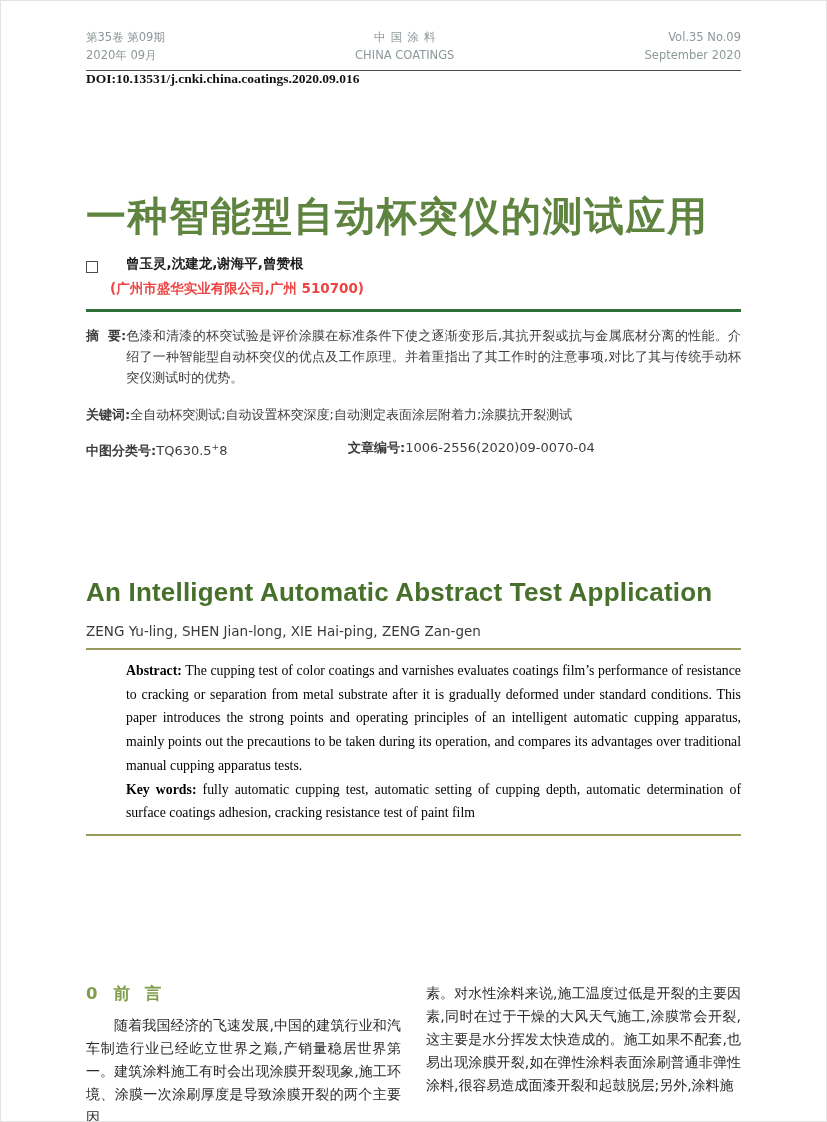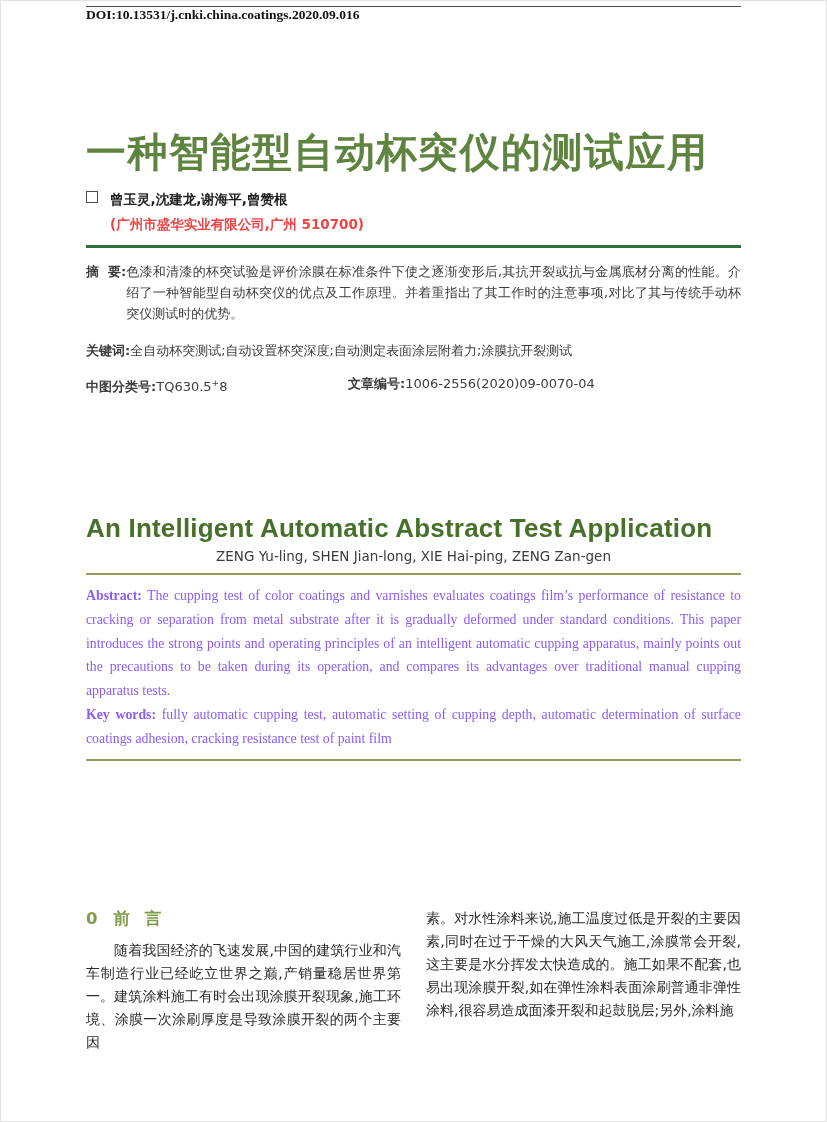--- a/index.html
+++ b/index.html
@@ -16,22 +16,22 @@
   .jheader .col-c { text-align:center; }
   .jheader .col-c .cn { letter-spacing:0.45em; margin-right:-0.45em; }
   .jheader .col-r { text-align:right; }
   .header-rule { border:none; border-top:1.6px solid #4c4c4c; margin:5px 0 0 0; }
   .doi { font-family:"Liberation Serif", serif; font-weight:bold; font-size:13.5px;
     color:#111; }
 
   
   .title-cn { margin-top:106px; font-size:40px; font-weight:800; color:#5f8440;
     letter-spacing:1.5px; line-height:1.15; }
-  .authors-cn { margin-top:16px; display:flex; align-items:flex-start;
-    font-weight:bold; font-size:13.5px; color:#1e1e1e; }
+  .authors-cn { margin-top:16px; display:flex; align-items:flex-end;
+    font-weight:bold; font-size:13.5px; color:#1e1e1e;gap:16px; }
   .square { width:10px; height:10px; border:1.5px solid #4a4a4a; display:inline-block;
     margin-right:12px; flex:0 0 auto; }
   .affil-cn { margin-top:7px; padding-left:24px; font-weight:bold; font-size:13.5px; color:#ef4444; }
   .rule-green { border:none; border-top:3px solid #2f7038; margin:11px 0 0 0; }
 
   
   .abs-cn { margin-top:13px; font-size:13px; line-height:21px; color:#3d3d3d; }
   .abs-row { display:flex; }
   .abs-label { flex:0 0 auto; font-weight:bold; white-space:pre; }
   .abs-text { flex:1 1 auto; text-align:justify; }
@@ -39,44 +39,58 @@
   .class-row { display:flex; margin-top:12px; }
   .class-row .c1 { width:262px; }
   .class-row .c2 { width:178px; }
   .class-row .c3 { flex:1; }
   .class-row b { font-weight:bold; }
   sup { font-size:9px; }
 
   
   .title-en { margin-top:116px; font-family:"Liberation Sans", sans-serif;
     font-size:26px; font-weight:bold; color:#47702b; letter-spacing:0.2px; }
-  .authors-en { margin-top:4px; font-size:13.5px; color:#3a3a3a;text-align:center; }
+  .authors-en { margin-top:15px; font-size:13.5px; color:#3a3a3a; }
   .affil-en { margin-top:6px; font-family:"Liberation Serif", serif; font-style:italic;
     font-size:14px; color:#333; }
   .rule-olive { border:none; border-top:2px solid #99995e; margin:9px 0 0 0; }
   .abs-en { margin-top:9px; font-family:"Liberation Serif", serif; font-size:13.8px;
-    line-height:1.72; color:#8b5cf6; text-align:justify; }
+    line-height:1.72; color:#000000; text-align:justify;margin-left:40px; }
   .abs-en p { margin:0; }
   .abs-en .lbl { font-weight:bold; }
 
   
   .body-cols { margin-top:146px; display:flex; gap:25px; }
   .bcol { width:316px; font-size:14px; line-height:23px; text-align:justify; color:#2b2b2b; }
   .sec-head { color:#7f9c4b; font-weight:bold; font-size:16.5px; margin:0 0 9px 0; }
   .sec-head .num { margin-right:16px; }
   .sec-head .ttl { letter-spacing:0.9em; }
   .para-indent { text-indent:2em; margin:0; }
   .para { margin:0; }
 </style>
 </head>
 <body>
 
 <div class="page">
   <div class="content">
 
+    <div class="jheader">
+      <div class="col-l">
+        <div>第35卷 第09期</div>
+        <div>2020年 09月</div>
+      </div>
+      <div class="col-c">
+        <div class="cn">中国涂料</div>
+        <div>CHINA COATINGS</div>
+      </div>
+      <div class="col-r">
+        <div>Vol.35 No.09</div>
+        <div>September 2020</div>
+      </div>
+    </div>
     <hr class="header-rule">
     <div class="doi">DOI:10.13531/j.cnki.china.coatings.2020.09.016</div>
 
     <div class="title-cn">一种智能型自动杯突仪的测试应用</div>
     <div class="authors-cn">
       <span class="square"></span>
       <span>曾玉灵,沈建龙,谢海平,曾赞根</span>
     </div>
     <div class="affil-cn">(广州市盛华实业有限公司,广州  510700)</div>
     <hr class="rule-green">

